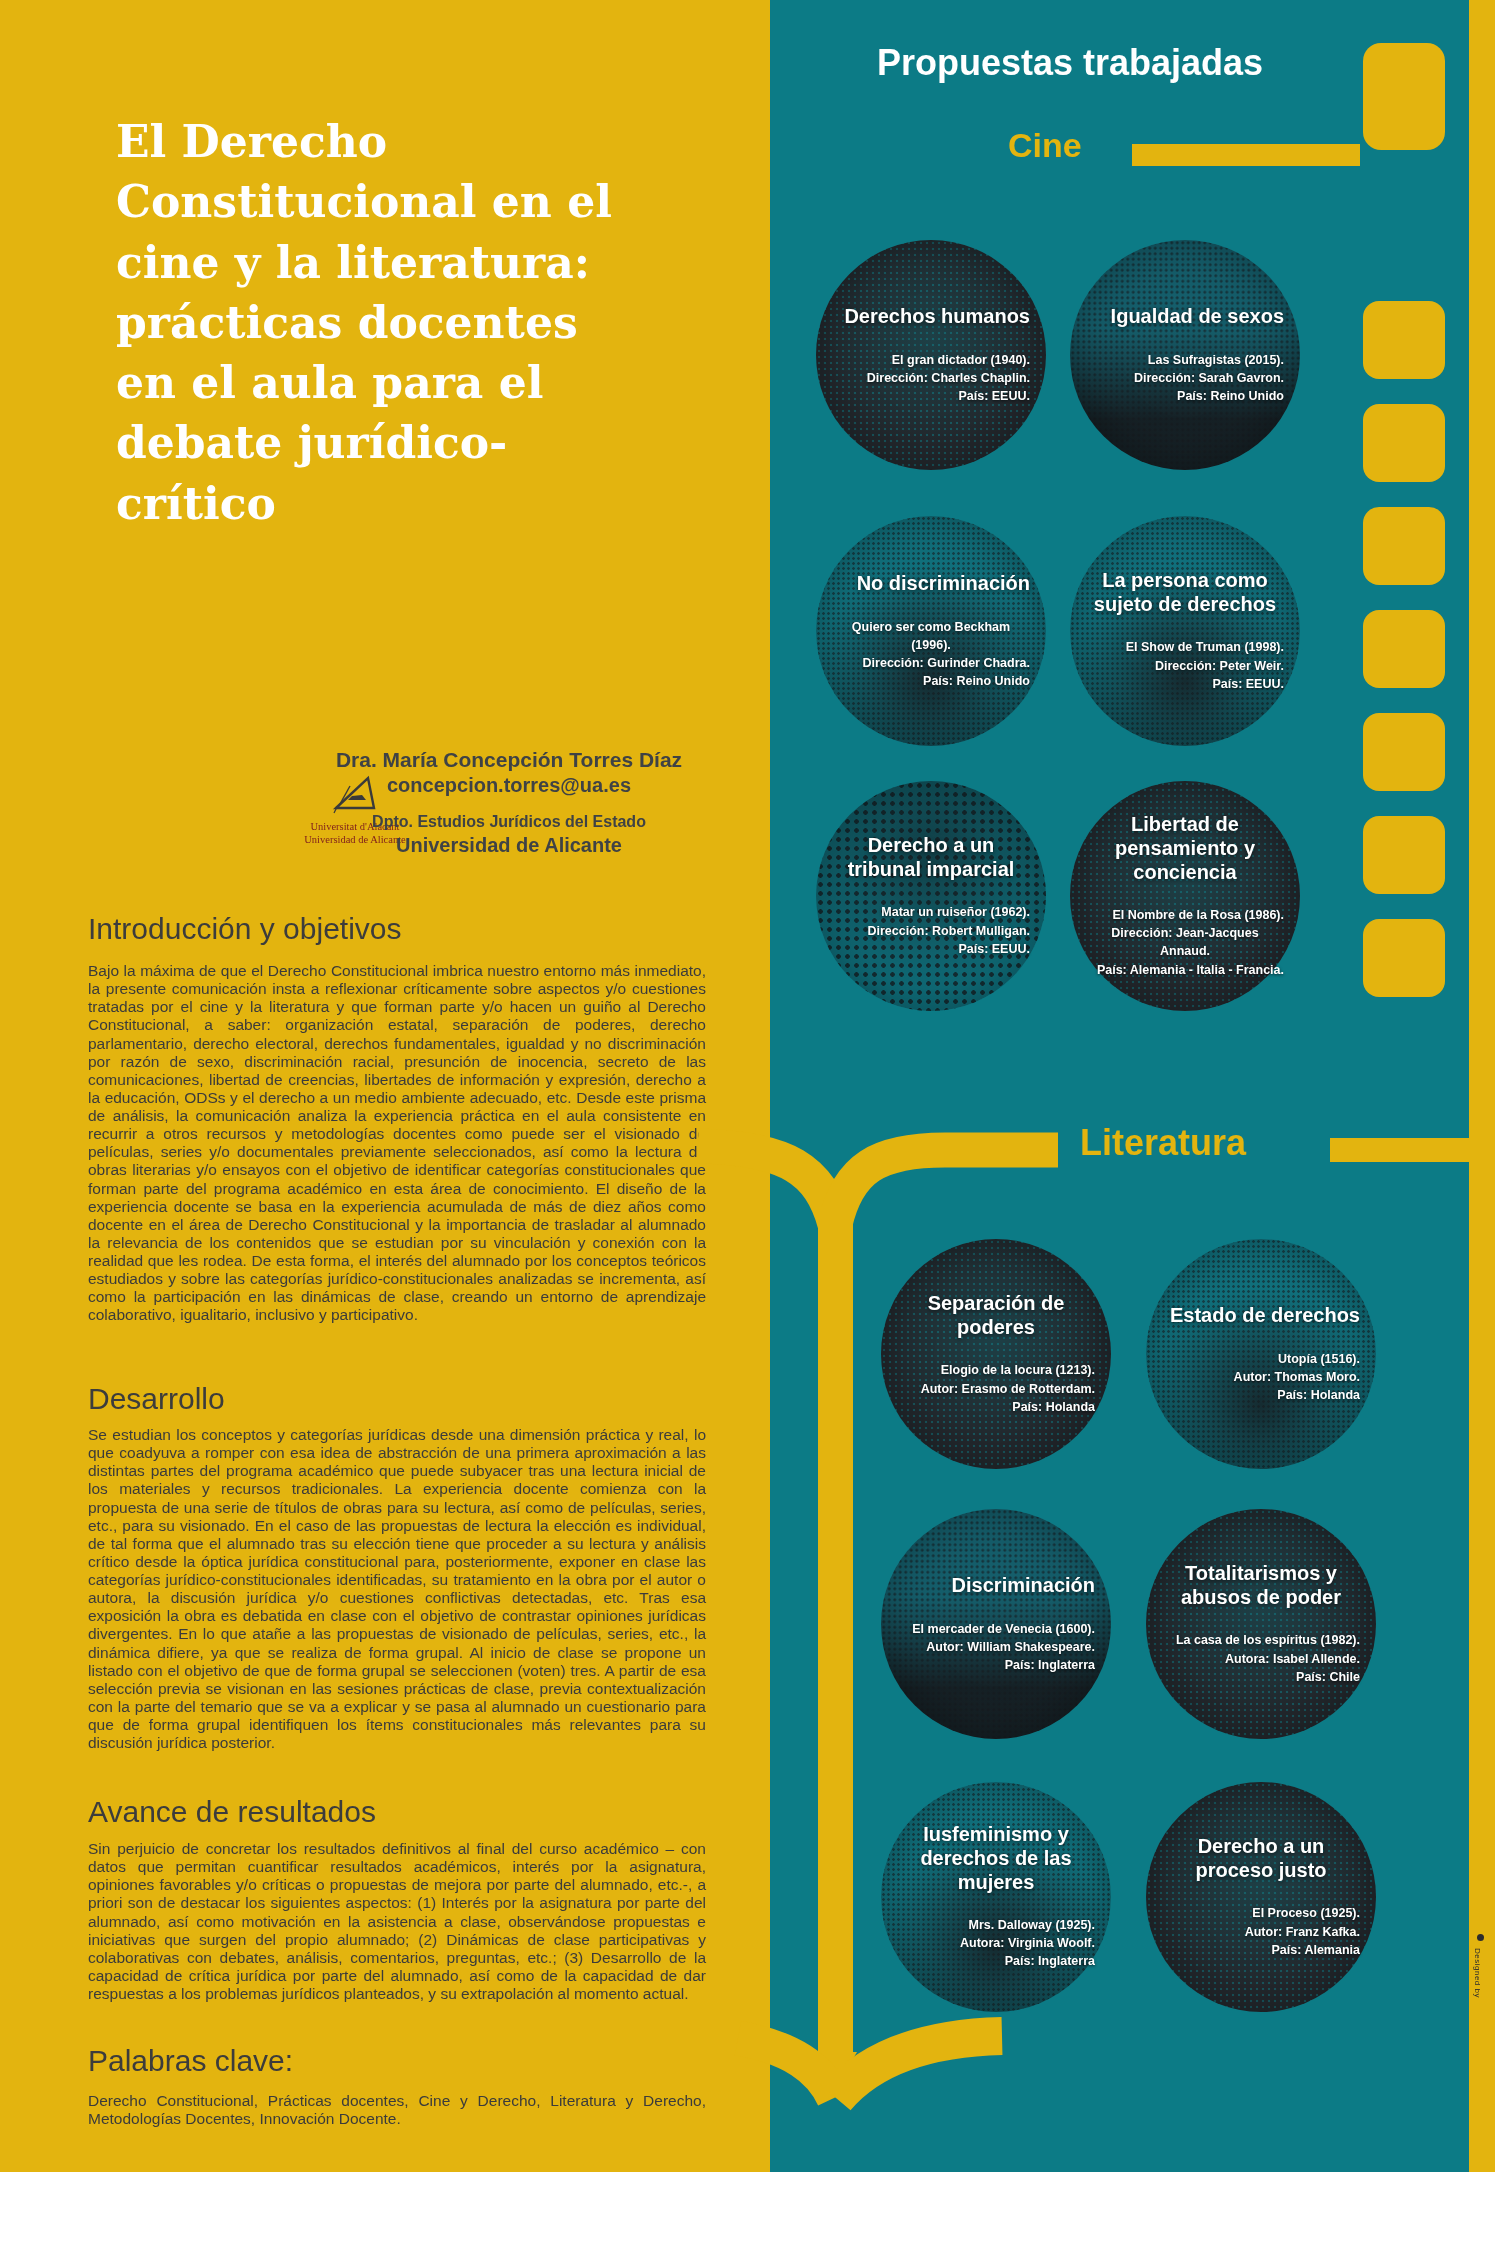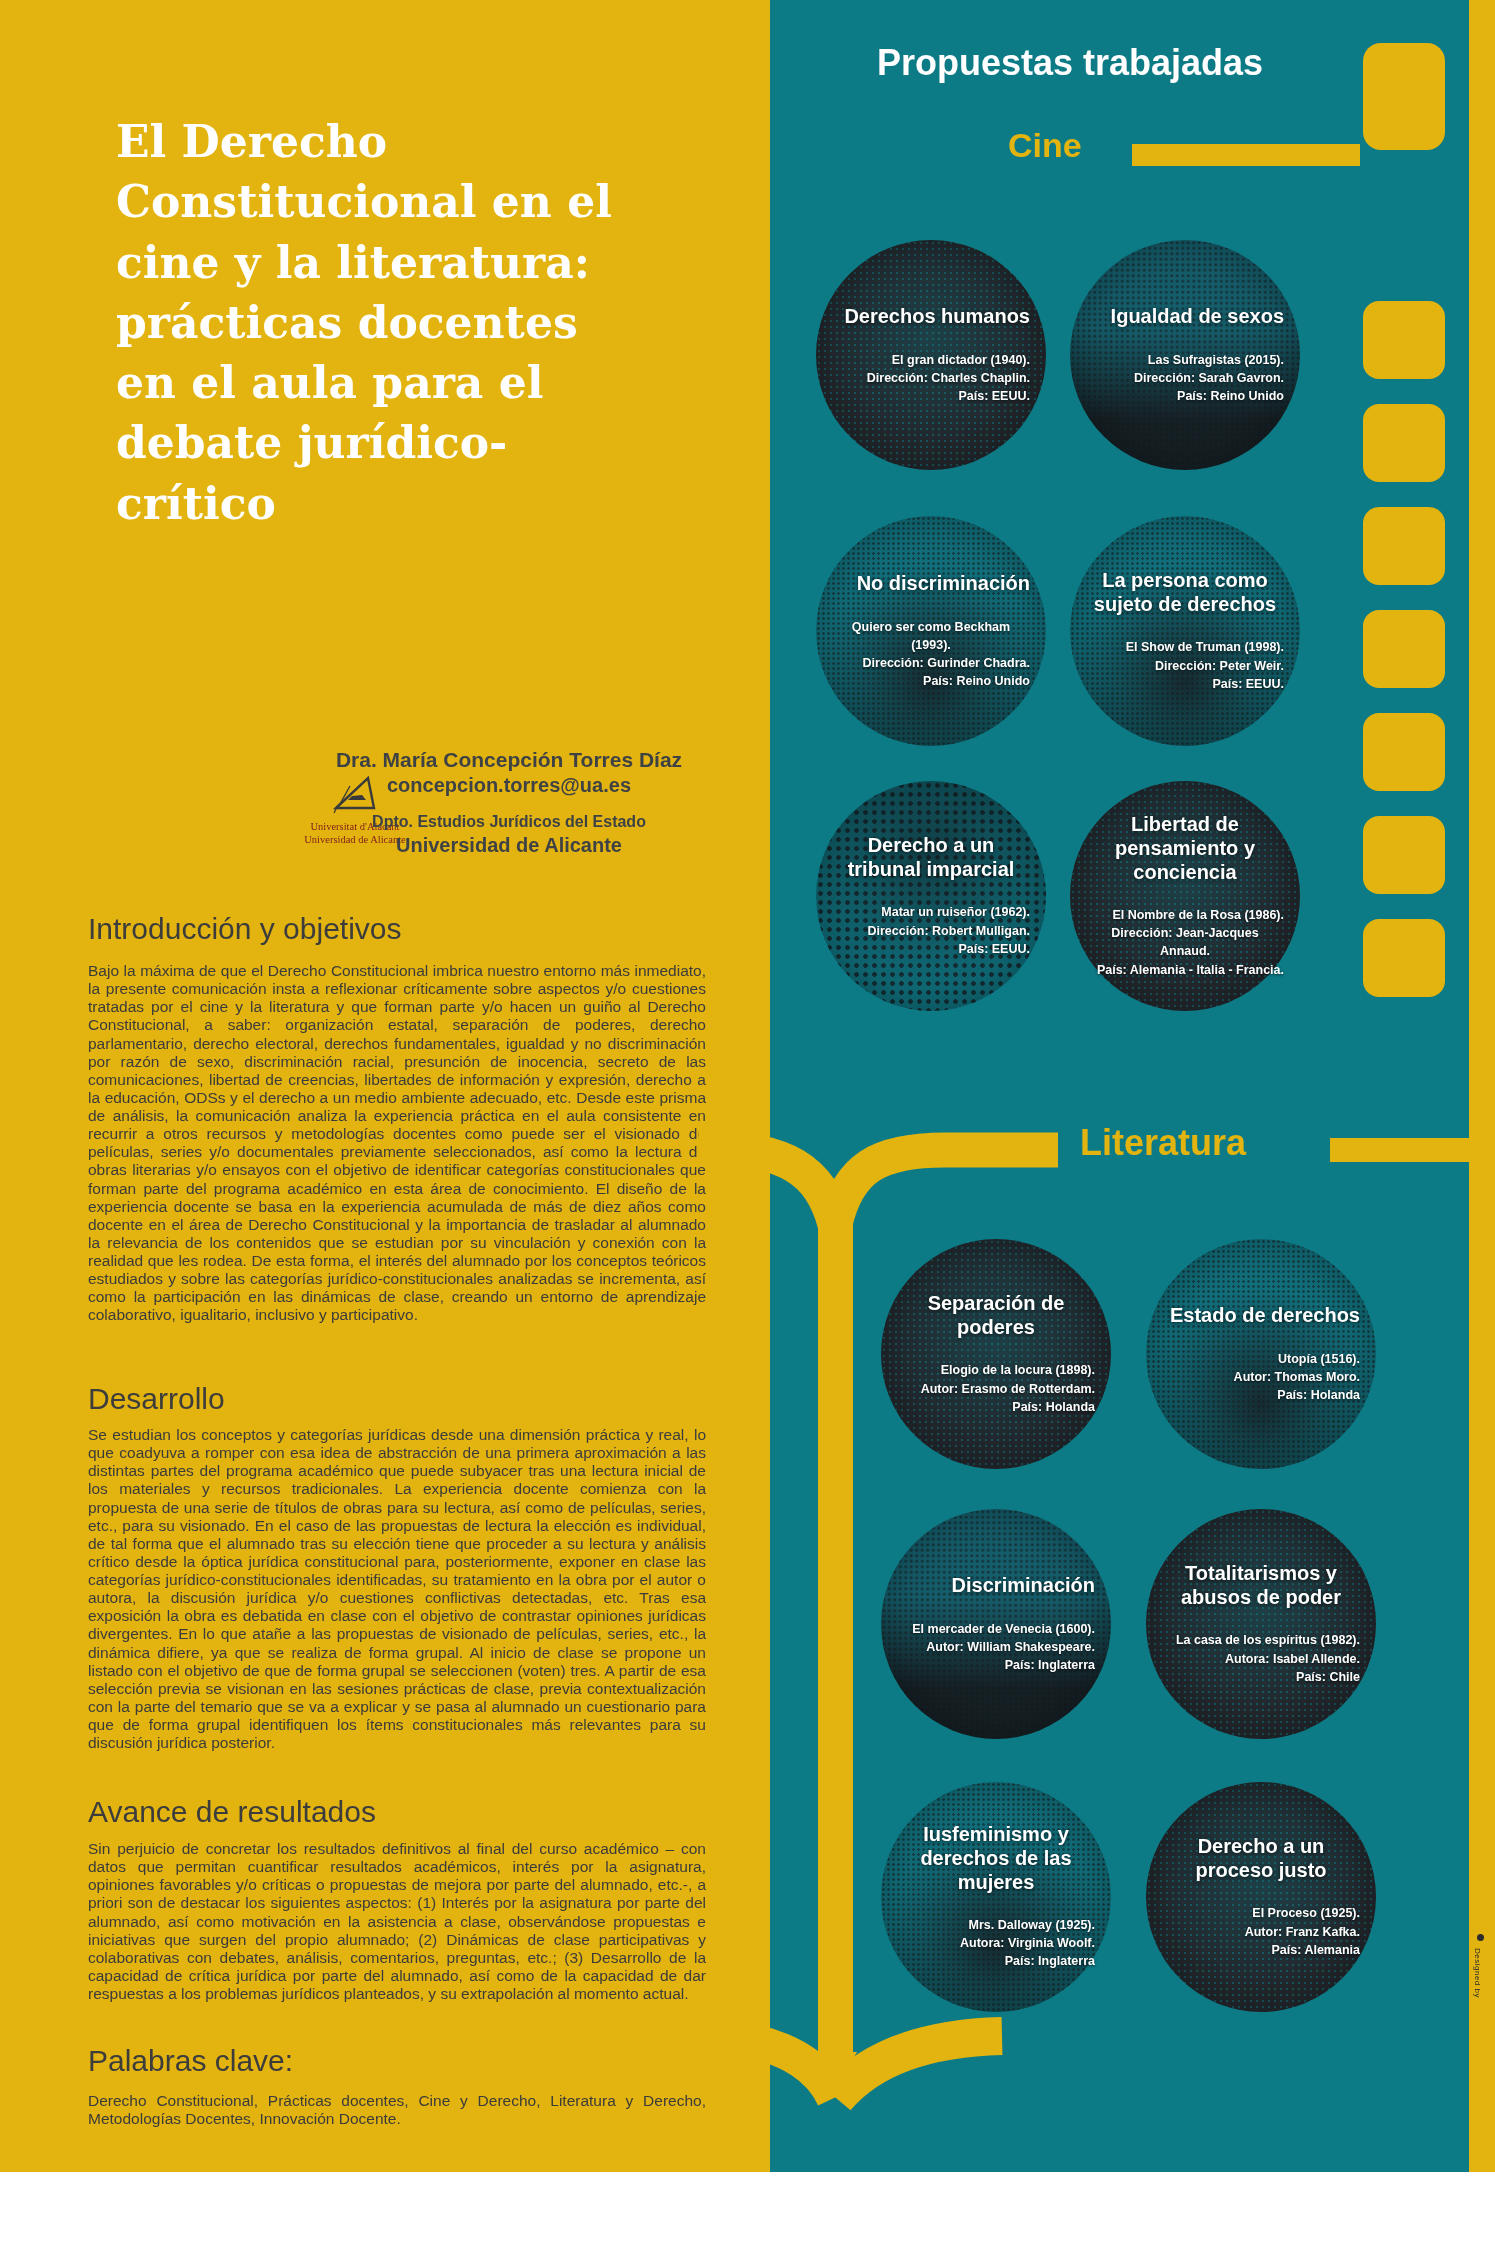--- a/index.html
+++ b/index.html
@@ -148,21 +148,21 @@
     <div class="c-line">País: EEUU.</div>
   </div>
   <div class="circle v-mixed" style="left:1070px;top:240px">
     <div class="c-title">Igualdad de sexos</div>
     <div class="c-line">Las Sufragistas (2015).</div>
     <div class="c-line">Dirección: Sarah Gavron.</div>
     <div class="c-line">País: Reino Unido</div>
   </div>
   <div class="circle v-light" style="left:816px;top:516px">
     <div class="c-title">No discriminación</div>
-    <div class="c-line">Quiero ser como Beckham (1993).</div>
+    <div class="c-line">Quiero ser como Beckham (1996).</div>
     <div class="c-line">Dirección: Gurinder Chadra.</div>
     <div class="c-line">País: Reino Unido</div>
   </div>
   <div class="circle v-light" style="left:1070px;top:516px">
     <div class="c-title">La persona como sujeto de derechos</div>
     <div class="c-line">El Show de Truman (1998).</div>
     <div class="c-line">Dirección: Peter Weir.</div>
     <div class="c-line">País: EEUU.</div>
   </div>
   <div class="circle v-leaf" style="left:816px;top:781px">
@@ -173,21 +173,21 @@
   </div>
   <div class="circle v-dark" style="left:1070px;top:781px">
     <div class="c-title">Libertad de pensamiento y conciencia</div>
     <div class="c-line">El Nombre de la Rosa (1986).</div>
     <div class="c-line">Dirección: Jean-Jacques Annaud.</div>
     <div class="c-line">País: Alemania - Italia - Francia.</div>
   </div>
 
   <div class="circle v-dark" style="left:881px;top:1239px">
     <div class="c-title">Separación de poderes</div>
-    <div class="c-line">Elogio de la locura (1898).</div>
+    <div class="c-line">Elogio de la locura (1213).</div>
     <div class="c-line">Autor: Erasmo de Rotterdam.</div>
     <div class="c-line">País: Holanda</div>
   </div>
   <div class="circle v-light" style="left:1146px;top:1239px">
     <div class="c-title">Estado de derechos</div>
     <div class="c-line">Utopía (1516).</div>
     <div class="c-line">Autor: Thomas Moro.</div>
     <div class="c-line">País: Holanda</div>
   </div>
   <div class="circle v-mixed" style="left:881px;top:1509px">

